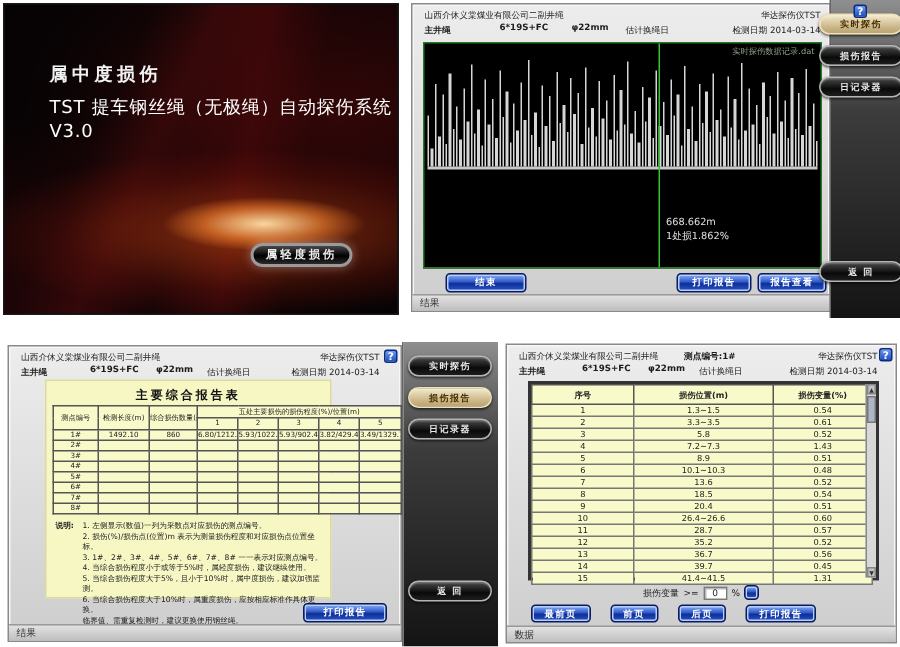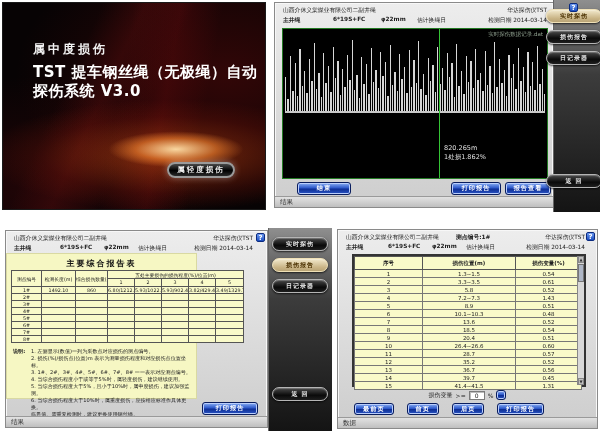--- a/index.html
+++ b/index.html
@@ -27,36 +27,36 @@
   .splash{position:absolute;left:2px;top:2px;width:264px;height:208px;border:1px solid #1a1a1a;overflow:hidden;
     background:
       radial-gradient(90px 24px at 66% 71%, rgba(255,224,168,.95), rgba(255,140,50,.55) 45%, transparent 75%),
       radial-gradient(230px 70px at 63% 74%, rgba(225,85,20,.5), rgba(130,25,10,.25) 55%, transparent 80%),
       radial-gradient(300px 190px at 85% 35%, rgba(120,12,12,.38), transparent 70%),
       radial-gradient(260px 160px at 10% 90%, rgba(90,10,14,.30), transparent 70%),
       linear-gradient(115deg, transparent 28%, rgba(150,22,22,.22) 40%, transparent 54%),
       linear-gradient(100deg, transparent 44%, rgba(120,12,16,.30) 60%, transparent 74%),
       #070304}
   .splash .welcome{position:absolute;left:30px;top:38px;font-size:12px;font-weight:bold;color:#f2f2f2;letter-spacing:3px}
-  .splash .stitle{position:absolute;left:30px;top:60px;font-size:15px;font-weight:bold;color:#fff;letter-spacing:.5px}
+  .splash .stitle{position:absolute;left:30px;top:60px;font-size:12px;font-weight:normal;color:#fff;letter-spacing:.5px}
   .enterbtn{position:absolute;left:164px;top:159px;width:68px;height:16px;border-radius:9px;border:2px solid #9a9a9a;background:linear-gradient(#484848,#000 55%,#2a2a2a);box-shadow:0 0 7px rgba(255,255,255,.35);color:#eee;font-size:7.5px;font-weight:bold;letter-spacing:2px;display:flex;align-items:center;justify-content:center}
 
   
   #win-rt{left:274px;top:2px;width:280px;height:206px}
   #rt-chart{position:absolute;left:7px;top:25px;width:266px;height:151px;background:#000;border:1px solid #237a23}
   #rt-bars{position:absolute;left:2px;right:2px;top:4px;height:80px;display:flex;align-items:flex-end;gap:1px;border-bottom:2px solid #c9c9c9}
   #rt-bars .bar{flex:1;background:#d6d6d6}
   #rt-cursor{position:absolute;left:59%;top:0;bottom:0;width:1px;background:#35c435}
   #rt-note{position:absolute;top:2px;right:4px;font-size:5.5px;color:#8fa08f}
   .rt-ann{position:absolute;left:61%;font-size:6.5px;color:#e0e0e0;white-space:nowrap}
   #menu-rt{left:553px;top:0;width:47px;height:212px;padding-bottom:24px}
 
   
   #win-rp{left:5px;top:230px;width:263px;height:198px}
-  #rp-page{position:absolute;left:0;top:22px;width:191px;height:146px;background:#f6f7c3;border:1px solid #d9d9a2}
+  #rp-page{position:absolute;left:24px;top:22px;width:191px;height:146px;background:#f6f7c3;border:1px solid #d9d9a2}
   #rp-title{position:absolute;left:0;right:0;top:4px;text-align:center;font-size:8px;font-weight:bold;color:#111;letter-spacing:2px}
   table.rpt{position:absolute;left:4px;top:16px;width:232px;border-collapse:collapse;table-layout:fixed;font-size:4.8px;color:#222}
   table.rpt th,table.rpt td{border:1px solid #555;background:#f9fac9;text-align:center;font-weight:normal;padding:0;height:7px;overflow:hidden;white-space:nowrap}
   table.rpt thead th{height:8px}
   #rp-notes{position:absolute;left:6px;top:94px;right:4px;font-size:5.1px;line-height:7px;color:#222}
   #rp-notes .lbl{position:absolute;left:0;top:0;font-weight:bold}
   #rp-notes .nlist{margin-left:18px}
   #menu-rp{left:268px;top:228px;width:64px;height:203px;padding-bottom:30px}
   #menu-rp .pill{margin-left:3px}
 
@@ -202,21 +202,21 @@
         <div class="bar" style="height: 59px;"></div>
         <div class="bar" style="height: 25px;"></div>
         <div class="bar" style="height: 49px;"></div>
         <div class="bar" style="height: 21px;"></div>
         <div class="bar" style="height: 65px;"></div>
         <div class="bar" style="height: 27px;"></div>
         <div class="bar" style="height: 42px;"></div>
         <div class="bar" style="height: 17px;"></div>
       </div>
     <div id="rt-cursor"></div>
-    <div class="rt-ann" style="top:115px">820.265m</div>
+    <div class="rt-ann" style="top:115px">668.662m</div>
     <div class="rt-ann" style="top:124px">1处损1.862%</div>
   </div>
 
   <div class="bbtn abs" style="left:22px;top:179px;width:54px;height:13px">结束</div>
   <div class="bbtn abs" style="left:176px;top:179px;width:50px;height:13px">打印报告</div>
   <div class="bbtn abs" style="left:230px;top:179px;width:46px;height:13px">报告查看</div>
 
   <div class="statusbar">
     <span>结果</span>
   </div>

